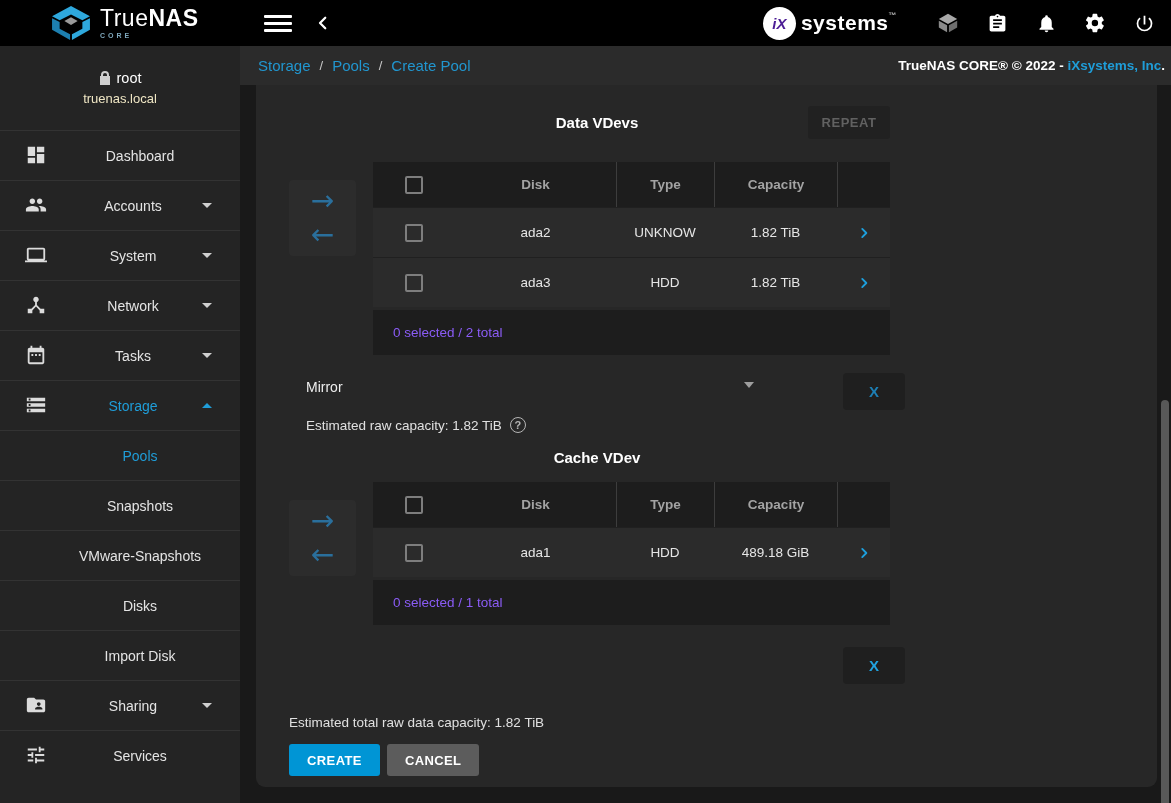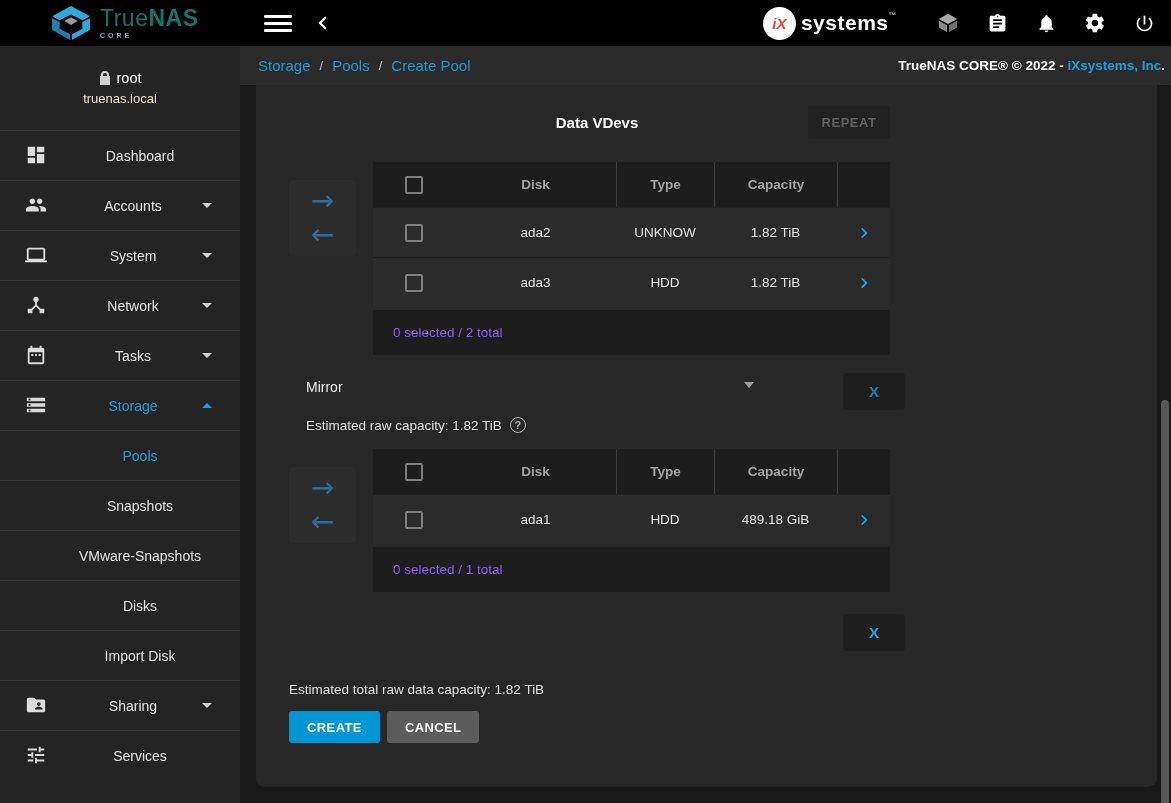--- a/index.html
+++ b/index.html
@@ -6,30 +6,30 @@
   html,body { width:1171px; height:803px; overflow:hidden; background:#191919;
               font-family:"Liberation Sans","DejaVu Sans",sans-serif; }
   .app { position:relative; width:1171px; height:803px; }
 
   
   .topbar { position:absolute; top:0; left:0; right:0; height:46px; background:#000;
             display:flex; align-items:center; z-index:5; }
   .brand { width:240px; display:flex; align-items:center; padding-left:50px; }
   .brand-mark { width:42px; height:36px; margin-right:8px; }
   .brand-text { line-height:1; }
-  .brand-name { font-size:23px; color:#0f766e; letter-spacing:.5px; }
+  .brand-name { font-size:23px; color:#ffffff; letter-spacing:.5px; }
   .brand-name .t1 { font-weight:500; }
   .brand-name .t2 { font-weight:800; }
   .brand-edition { font-size:7px; letter-spacing:3px; color:#7fa8bd; margin-top:2px; font-weight:700; }
   .hamburger { margin-left:24px; width:28px; cursor:pointer; }
   .hamburger span { display:block; height:3px; background:#fff; margin:4px 0; border-radius:1px; }
   .back-btn { margin-left:22px; cursor:pointer; display:flex; align-items:center; }
   .topbar-spacer { flex:1; }
   .ix-logo { display:flex; align-items:center; margin-right:40px; cursor:default; }
-  .ix-circle { width:33px; height:33px; border-radius:50%; background:#fff; color:#ef4444;
+  .ix-circle { width:33px; height:33px; border-radius:50%; background:#fff; color:#4c1d95;
                display:flex; align-items:center; justify-content:center;
                font-weight:800; font-style:italic; font-size:15px; margin-right:5px; }
   .ix-text { color:#fff; font-size:21px; font-weight:700; letter-spacing:.5px; }
   .ix-tm { color:#bbb; font-size:8px; vertical-align:top; }
   .topbar-icons { display:flex; align-items:center; gap:27px; margin-right:16px; }
   .tb-icon { width:22px; height:22px; cursor:pointer; display:flex; align-items:center; justify-content:center; }
 
   
   .sidebar { position:absolute; top:46px; left:0; width:240px; bottom:0; background:#242424;
              overflow:hidden; z-index:4; }
@@ -342,20 +342,21 @@
               <span class="layout-value">Mirror</span>
               <span class="sel-chev"></span>
             </div>
             <button class="x-tile">X</button>
           </div>
           <div class="est-line">
             <span>Estimated raw capacity: 1.82 TiB</span>
             <span class="help-icon">?</span>
           </div>
 
+          <div class="mid-title">Cache VDev</div>
 
           <div class="vdev-row" style="margin-top:16px;">
             <div class="arrows-col">
               <div class="arrow-tile">
                 <button class="xfer-arrow">→</button>
                 <button class="xfer-arrow">←</button>
               </div>
             </div>
             <div class="vtable">
               <div class="t-head">

